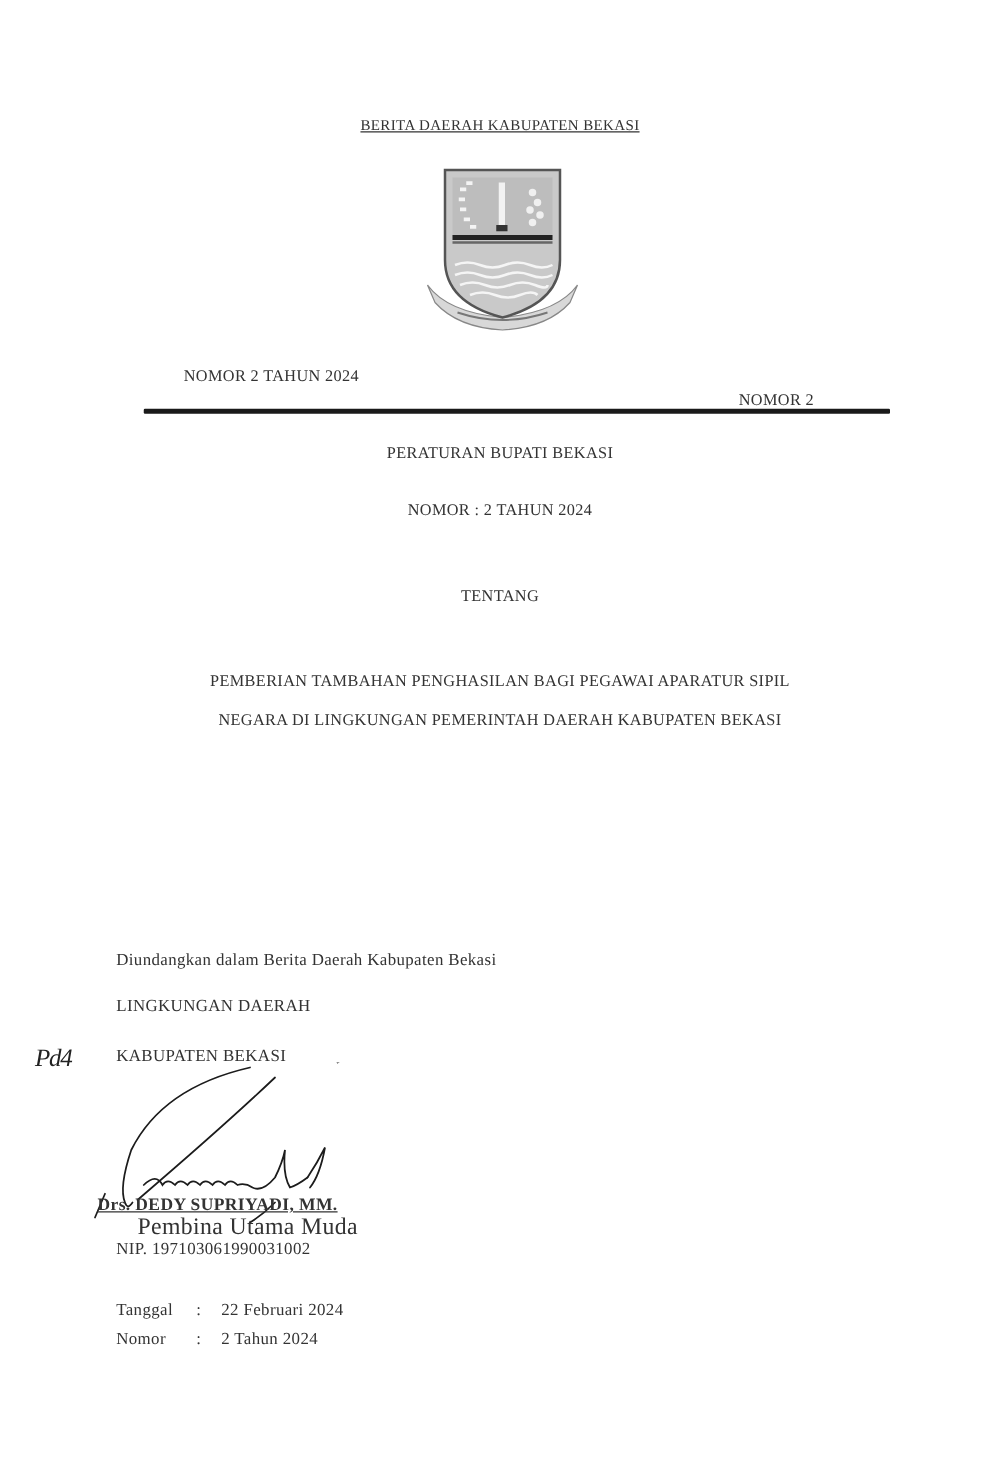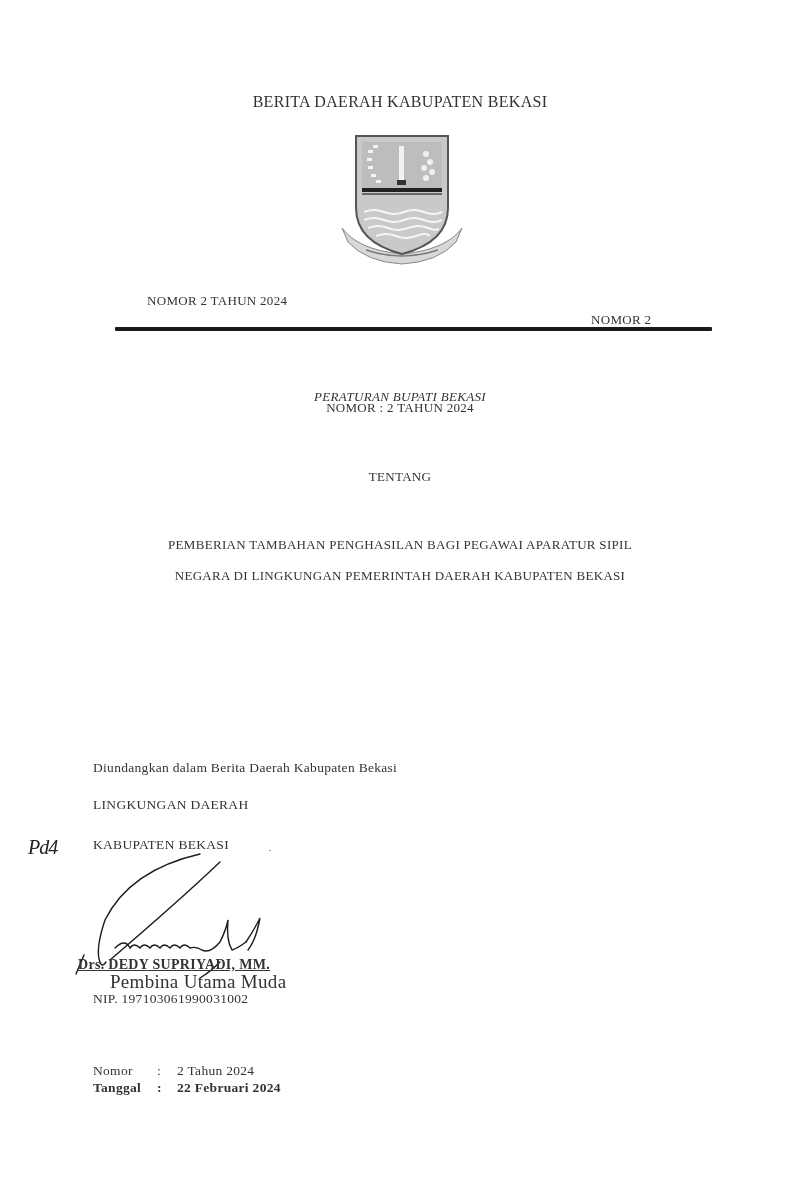--- a/index.html
+++ b/index.html
@@ -16,29 +16,29 @@
       color: #2a2a2a;
     }
     .abs { position: absolute; }
     .txt {
       font-size: 13px;
       letter-spacing: 0.3px;
       white-space: nowrap;
       color: #333;
     }
     .center { left: 0; width: 800px; text-align: center; }
-    .header-title { top: 93px; font-size: 16px; }
+    .header-title { top: 93px; font-size: 12px; text-decoration: underline; }
     .emblem { left: 338px; top: 130px; width: 128px; height: 140px; }
     .num-left { left: 147px; top: 293px; }
     .num-right { left: 591px; top: 293px; margin-top: 19px; }
     .rule {
       left: 115px; top: 327px; width: 597px; height: 4px;
       background: #1a1a1a; border-radius: 1px;
     }
-    .reg-title { top: 389px; font-style: italic; }
+    .reg-title { top: 354px; }
     .reg-number { top: 400px; }
     .about { top: 469px; font-size: 13px; }
     .subject-1 { top: 537px; font-size: 13px; }
     .subject-2 { top: 568px; font-size: 13px; }
 
     .promulgated { left: 93px; top: 760px; font-size: 13.5px; }
     .secretary { left: 93px; top: 797px; font-size: 13.5px; }
     .regency { left: 93px; top: 837px; font-size: 13.5px; }
     .initials {
       left: 28px; top: 836px; font-size: 20px; font-style: italic;
@@ -137,15 +137,15 @@
   </g>
 </svg>
 
 <div class="abs txt signer-name">Drs. DEDY SUPRIYADI, MM.</div>
 <div class="abs txt signer-rank">Pembina Utama Muda</div>
 <div class="abs txt signer-nip">NIP. 197103061990031002</div>
 
 <div class="abs txt meta-row" style="top:1027px;">
   <span class="meta-label">Nomor</span><span class="meta-colon">:</span><span>2 Tahun 2024</span>
 </div>
-<div class="abs txt meta-row" style="top:1044px;font-weight:bold;">
+<div class="abs txt meta-row" style="top:1004px;">
   <span class="meta-label">Tanggal</span><span class="meta-colon">:</span><span>22 Februari 2024</span>
 </div>
 
 </body></html>

